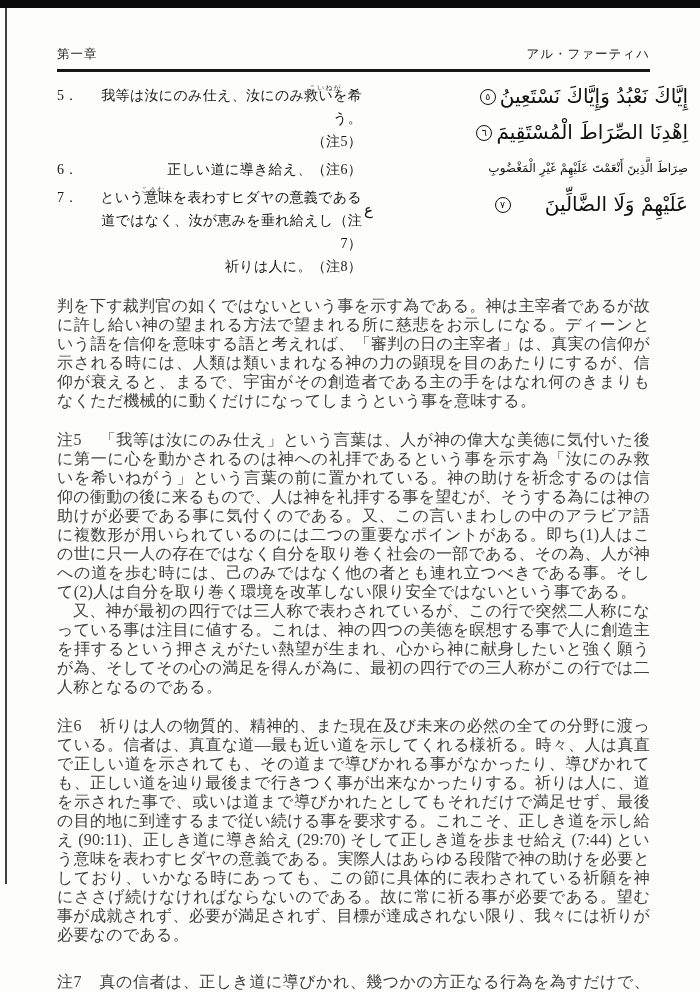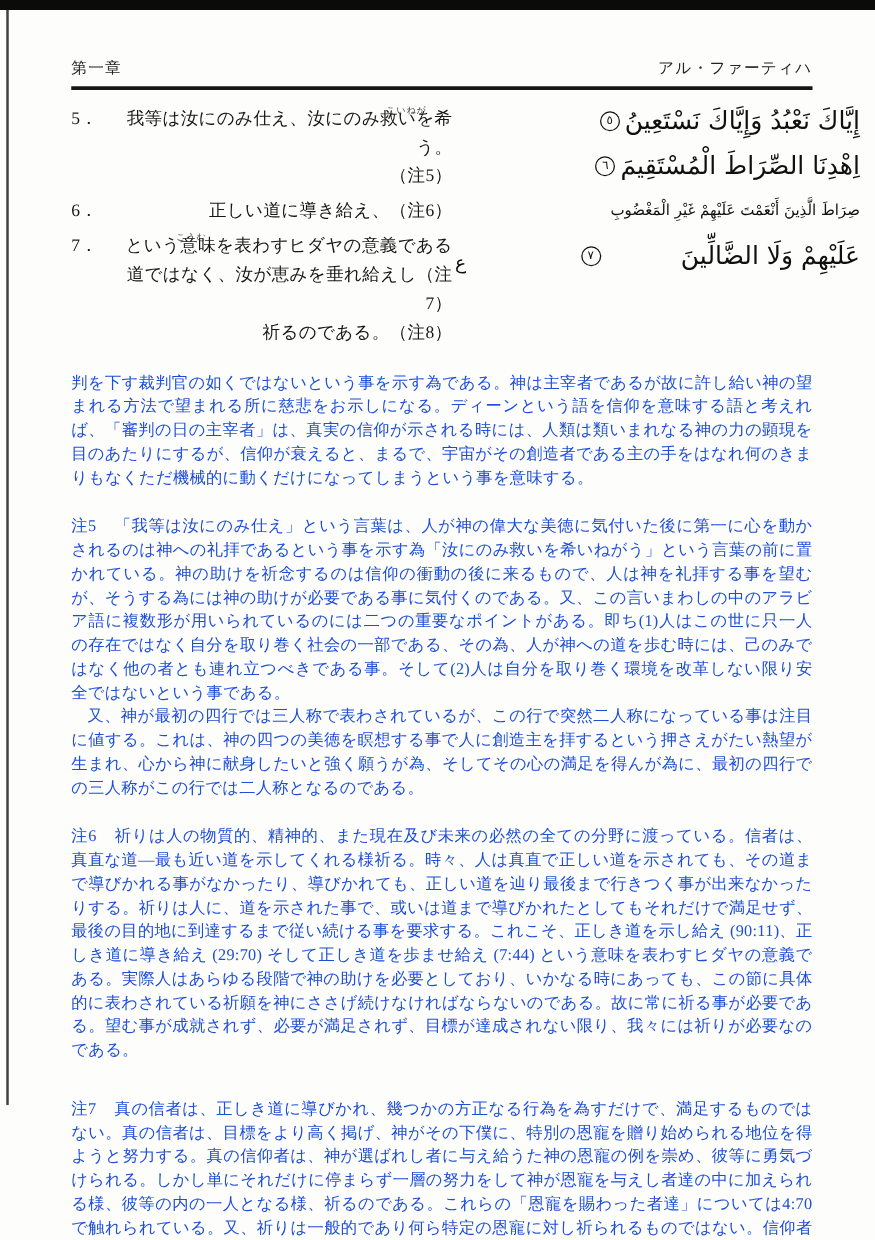--- a/index.html
+++ b/index.html
@@ -31,34 +31,34 @@
   .furi-5{left:224px;}
   .furi-7{left:56px;}
 
   .arabic{
     position:absolute;right:-38px;top:-6px;width:322px;
     direction:rtl;font-family:"DejaVu Sans",sans-serif;color:#101010;
   }
   .aline{font-size:20px;line-height:36px;white-space:nowrap;text-align:right;}
   .aline-3{font-size:12px;}
   .aline-4{padding-left:0;position:relative;}
-  .aline-4 .atext{display:inline-block;margin-left:60px;}
+  .aline-4 .atext{display:inline-block;margin-left:30px;}
   .ruku{
     position:absolute;left:-2px;top:6px;font-size:15px;color:#101010;
     direction:ltr;
   }
   .ayah{
     display:inline-block;width:14px;height:14px;border:1.3px solid #101010;
     border-radius:50%;font-size:9.5px;line-height:14px;text-align:center;
     vertical-align:middle;margin-left:1px;margin-right:4px;
   }
 
   .para{
-    font-size:13px;line-height:19px;text-align:justify;
-    letter-spacing:0.25px;color:#1d4ed8;
+    font-size:16px;line-height:19px;text-align:justify;
+    letter-spacing:0.25px;color:#404040;
   }
   .p1{margin-top:18px;}
   .note{margin-top:20px;}
   .note-7{margin-top:28px;}
   .indent-para{text-indent:1em;margin-top:0;}
   .note-label{margin-right:1.1em;}
   p{margin:0;}
 </style>
 </head>
 <body>
@@ -104,21 +104,21 @@
           <span class="vnum">7．</span>
           <div class="vlines">
             <div class="vline">
               <span class="furi furi-7">こうむ</span>
               <span>という意味を表わすヒダヤの意義である</span>
             </div>
             <div class="vline">
               <span>道ではなく、汝が恵みを垂れ給えし（注7）</span>
             </div>
             <div class="vline">
-              <span>祈るのである。（注8）</span>
+              <span>祈りは人に。（注8）</span>
             </div>
           </div>
         </div>
       </div>
 
       <div class="arabic">
         <div class="aline">
           <span>إِيَّاكَ نَعْبُدُ وَإِيَّاكَ نَسْتَعِينُ</span><span class="ayah">٥</span>
         </div>
         <div class="aline">

